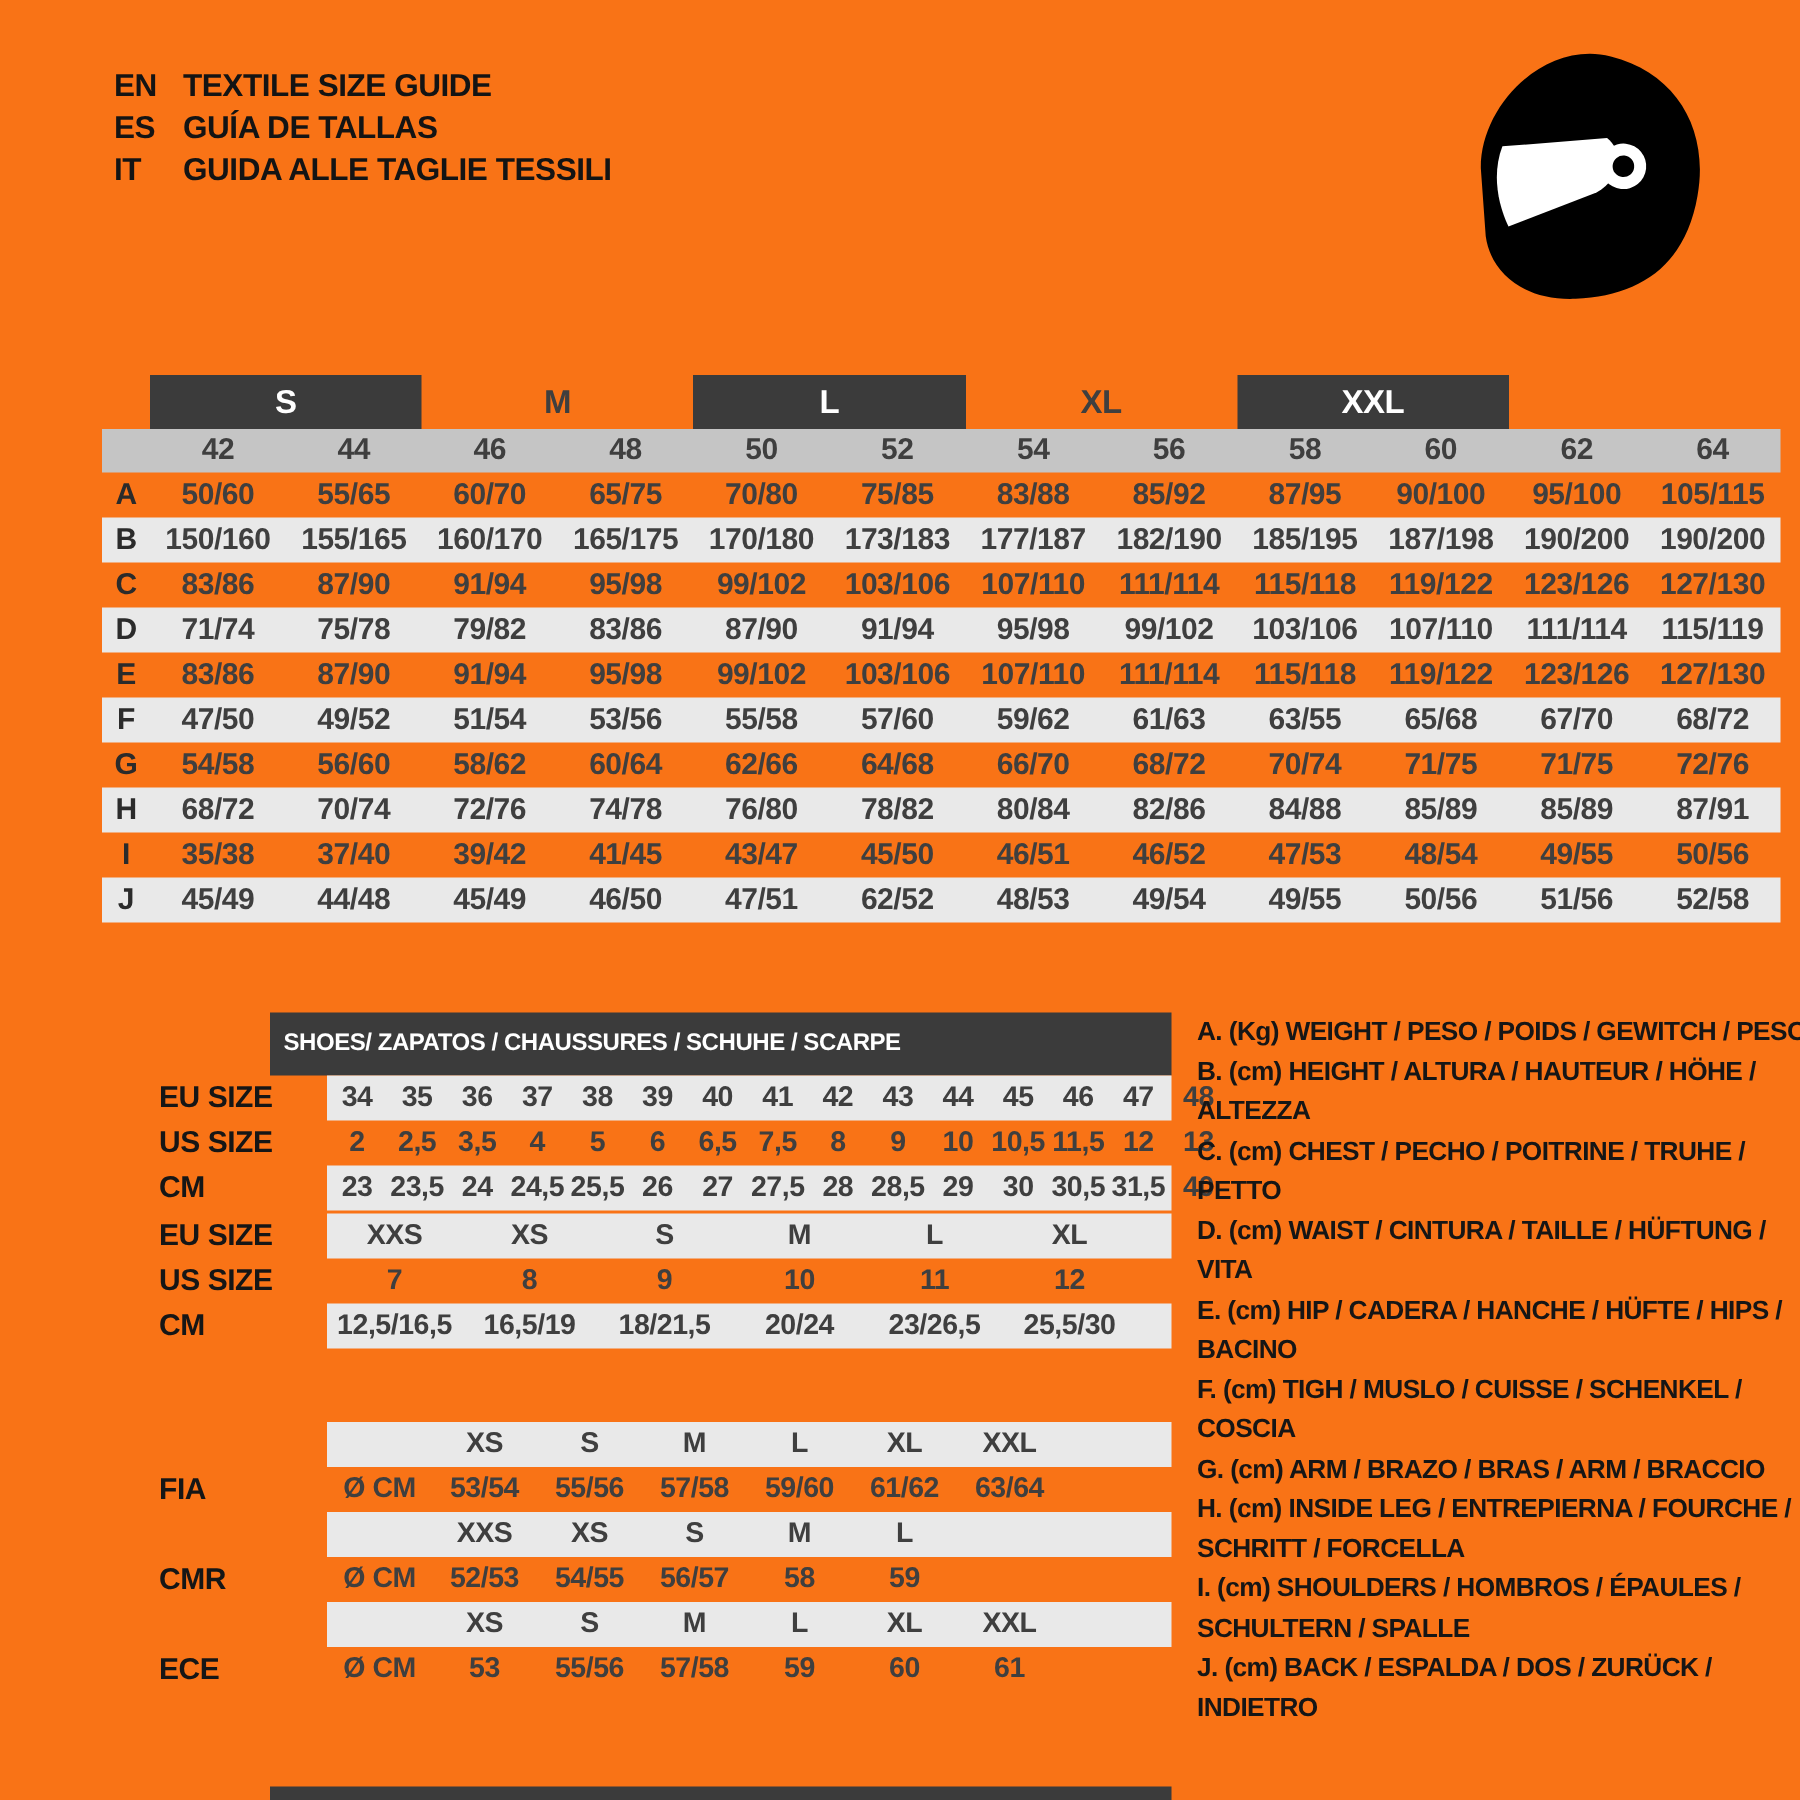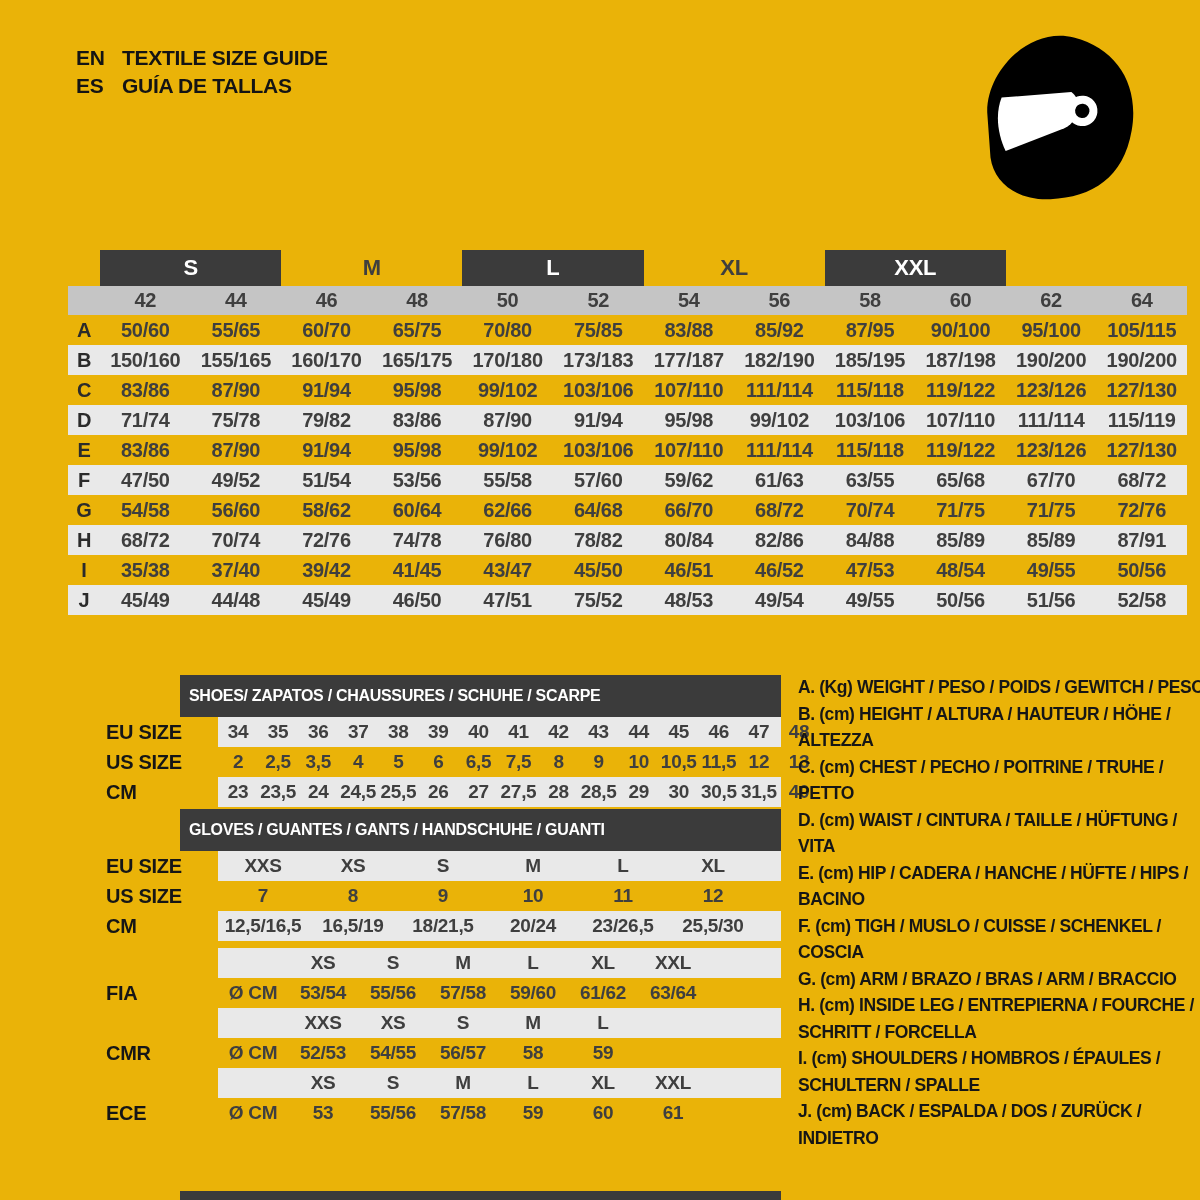--- a/index.html
+++ b/index.html
@@ -1,16 +1,16 @@
 <!DOCTYPE html>
 <html><head>
 <meta charset="utf-8">
 <style>
   html,body{margin:0;padding:0;background:#fff;}
-  .page{position:relative;width:1200px;height:1200px;background:#eab308;overflow:hidden;
+  .page{position:relative;width:1200px;height:1200px;background:#f97316;overflow:hidden;
         font-family:"Liberation Sans",sans-serif;font-weight:700;color:#3f3f3f;letter-spacing:-0.3px;}
 
   
   .lang-block{position:absolute;left:76px;top:44px;font-size:21px;line-height:28px;color:#141414;}
   .lang-row{display:flex;}
   .lang-code{width:46px;flex:none;}
 
   
   .helmet-icon{position:absolute;left:962px;top:24px;width:200px;height:192px;}
 
@@ -52,20 +52,24 @@
 <div class="page">
 
   <div class="lang-block" id="lang-block">
       <div class="lang-row">
         <span class="lang-code">EN</span>
         <span class="lang-title">TEXTILE SIZE GUIDE</span>
       </div>
       <div class="lang-row">
         <span class="lang-code">ES</span>
         <span class="lang-title">GUÍA DE TALLAS</span>
+      </div>
+      <div class="lang-row">
+        <span class="lang-code">IT</span>
+        <span class="lang-title">GUIDA ALLE TAGLIE TESSILI</span>
       </div>
     </div>
 
   <svg class="helmet-icon" viewBox="0 0 120 120" aria-hidden="true">
     <g transform="rotate(6 60 60)">
       <path d="M62 8 C90 12 106 34 104 62 C102 92 84 106 58 110 C38 113 22 104 18 88 L13 60 C10 34 34 4 62 8 Z" fill="#000000"></path>
       <path d="M21 50 L64 42 C72 47 71 59 62 65 L27 83 C21 73 18 61 21 50 Z" fill="#ffffff"></path>
       <circle cx="72" cy="53" r="9.5" fill="#ffffff"></circle>
       <circle cx="72" cy="53" r="4.5" fill="#000000"></circle>
     </g>
@@ -230,21 +234,21 @@
           <div>49/55</div>
           <div>50/56</div>
         </div>
         <div class="grid13 size-row shaded">
           <div class="row-label">J</div>
           <div>45/49</div>
           <div>44/48</div>
           <div>45/49</div>
           <div>46/50</div>
           <div>47/51</div>
-          <div>75/52</div>
+          <div>62/52</div>
           <div>48/53</div>
           <div>49/54</div>
           <div>49/55</div>
           <div>50/56</div>
           <div>51/56</div>
           <div>52/58</div>
         </div>
       </div>
   </div>
 
@@ -319,21 +323,20 @@
               <div>40</div>
             </div>
           </div>
         </div>
       </div>
   </div>
 
   <div class="section" style="top:809px">
     <div class="title-row">
       <div class="title-spacer"></div>
-      <div class="title-bar">GLOVES / GUANTES / GANTS / HANDSCHUHE / GUANTI</div>
     </div>
     <div id="gloves-rows">
         <div class="sec-row">
           <div class="sec-label">EU SIZE</div>
           <div class="sec-content shaded">
             <div class="sec-grid grid-gloves">
               <div>XXS</div>
               <div>XS</div>
               <div>S</div>
               <div>M</div>

